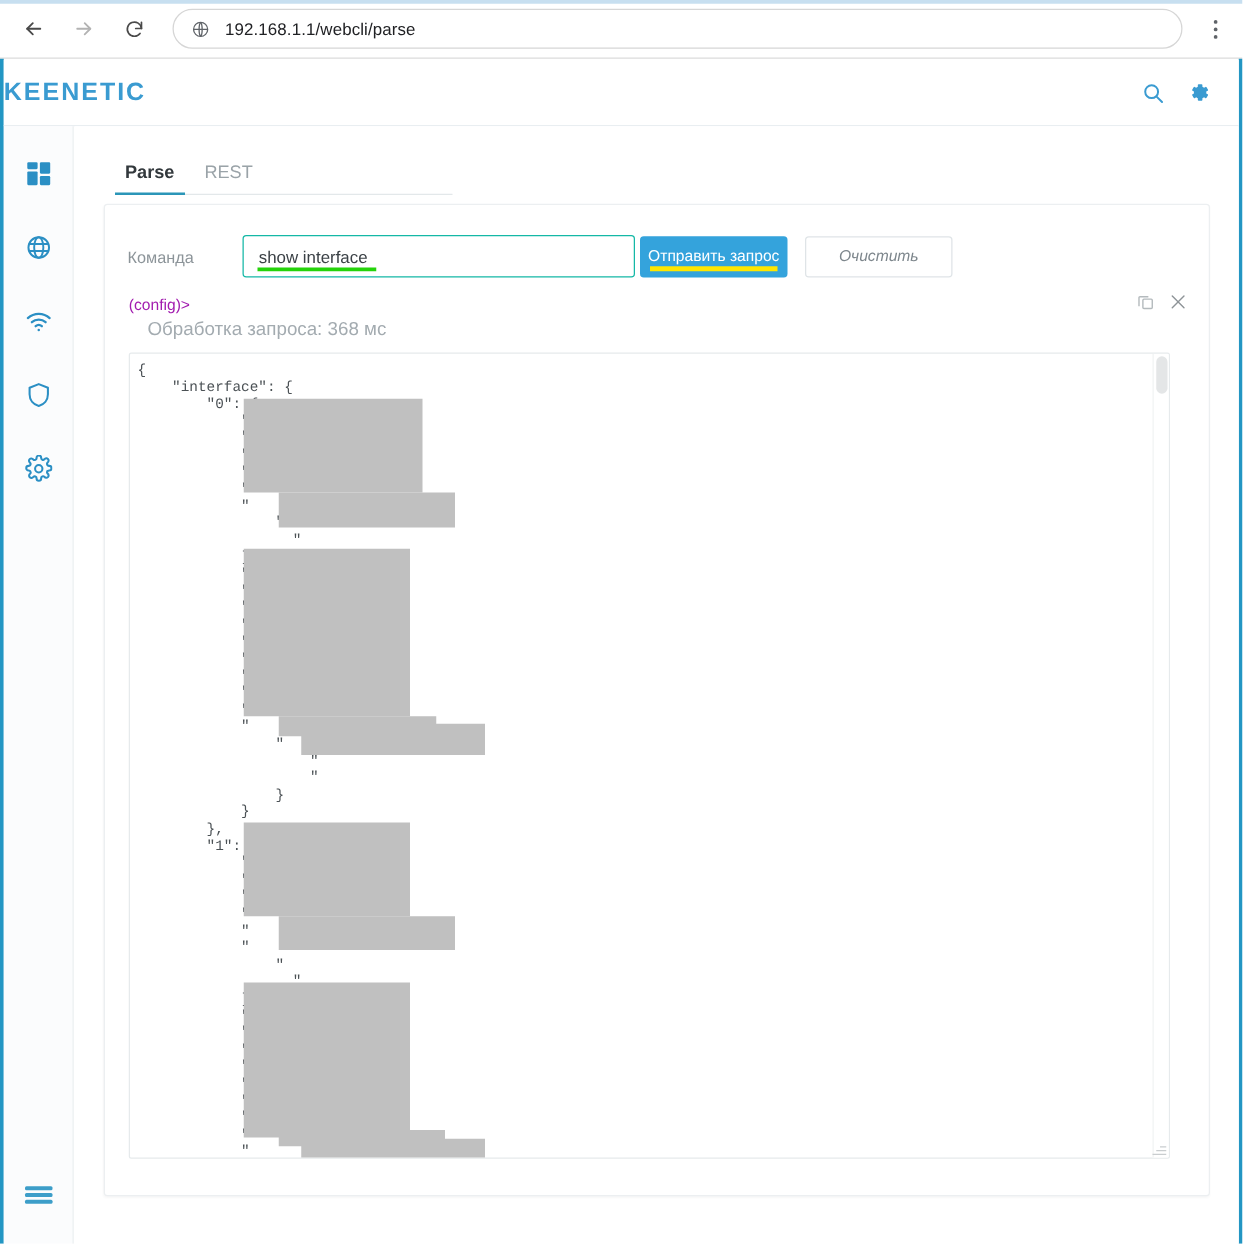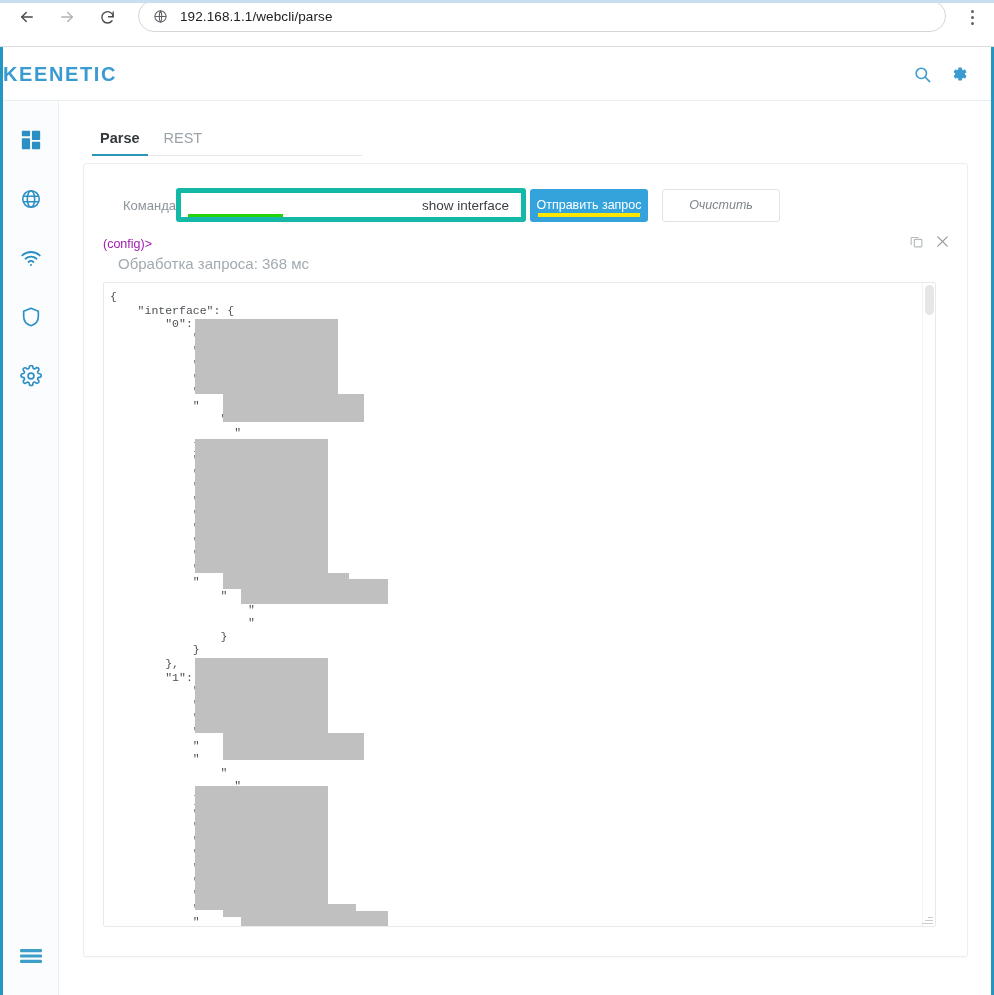--- a/index.html
+++ b/index.html
@@ -15,21 +15,21 @@
     width: 994px; height: 995px;
     background: #ffffff;
   }
 
   
   .browser-bar {
     position: absolute; top: 0; left: 0;
     width: 994px; height: 47px;
     background: #ffffff;
     border-bottom: 1px solid #dcdcdc;
-    display: flex; align-items: flex-start;
+    display: flex; align-items: center;
   }
   .nav-btn {
     width: 34px; height: 34px;
     margin-left: 6px;
     display: flex; align-items: center; justify-content: center;
     border-radius: 50%;
     cursor: pointer;
   }
   .nav-btn:first-child { margin-left: 10px; }
   .nav-btn svg { display: block; }
@@ -161,36 +161,35 @@
     box-shadow: 0 1px 2px rgba(0,0,0,0.035);
   }
 
   .form-row {
     position: absolute; top: 24px; left: 0;
     width: 885px; height: 34px;
     display: flex; align-items: center;
   }
   .form-label {
     width: 92px;
+    margin-left: 18px;
     font-size: 13px;
     color: #8c9499;
-    text-align: right;
   }
   .cmd-wrap { position: relative; }
   .cmd-input {
-    width: 350px; height: 34px;
-    border: 5px solid #14b8a6;
+    width: 314px; height: 34px;
+    border: 1px solid #14b8a6;
     border-radius: 3px;
     background: #ffffff;
     font-family: "Liberation Sans", sans-serif;
     font-size: 13.5px;
     color: #3b4146;
     padding: 0 12px;
     outline: none;
-    text-align: right;
   }
   .spell-underline {
     position: absolute;
     left: 12px; bottom: 5px;
     width: 95px; height: 3px;
     background: #25d30a;
     pointer-events: none;
   }
   .btn-send {
     width: 118px; height: 33px;

